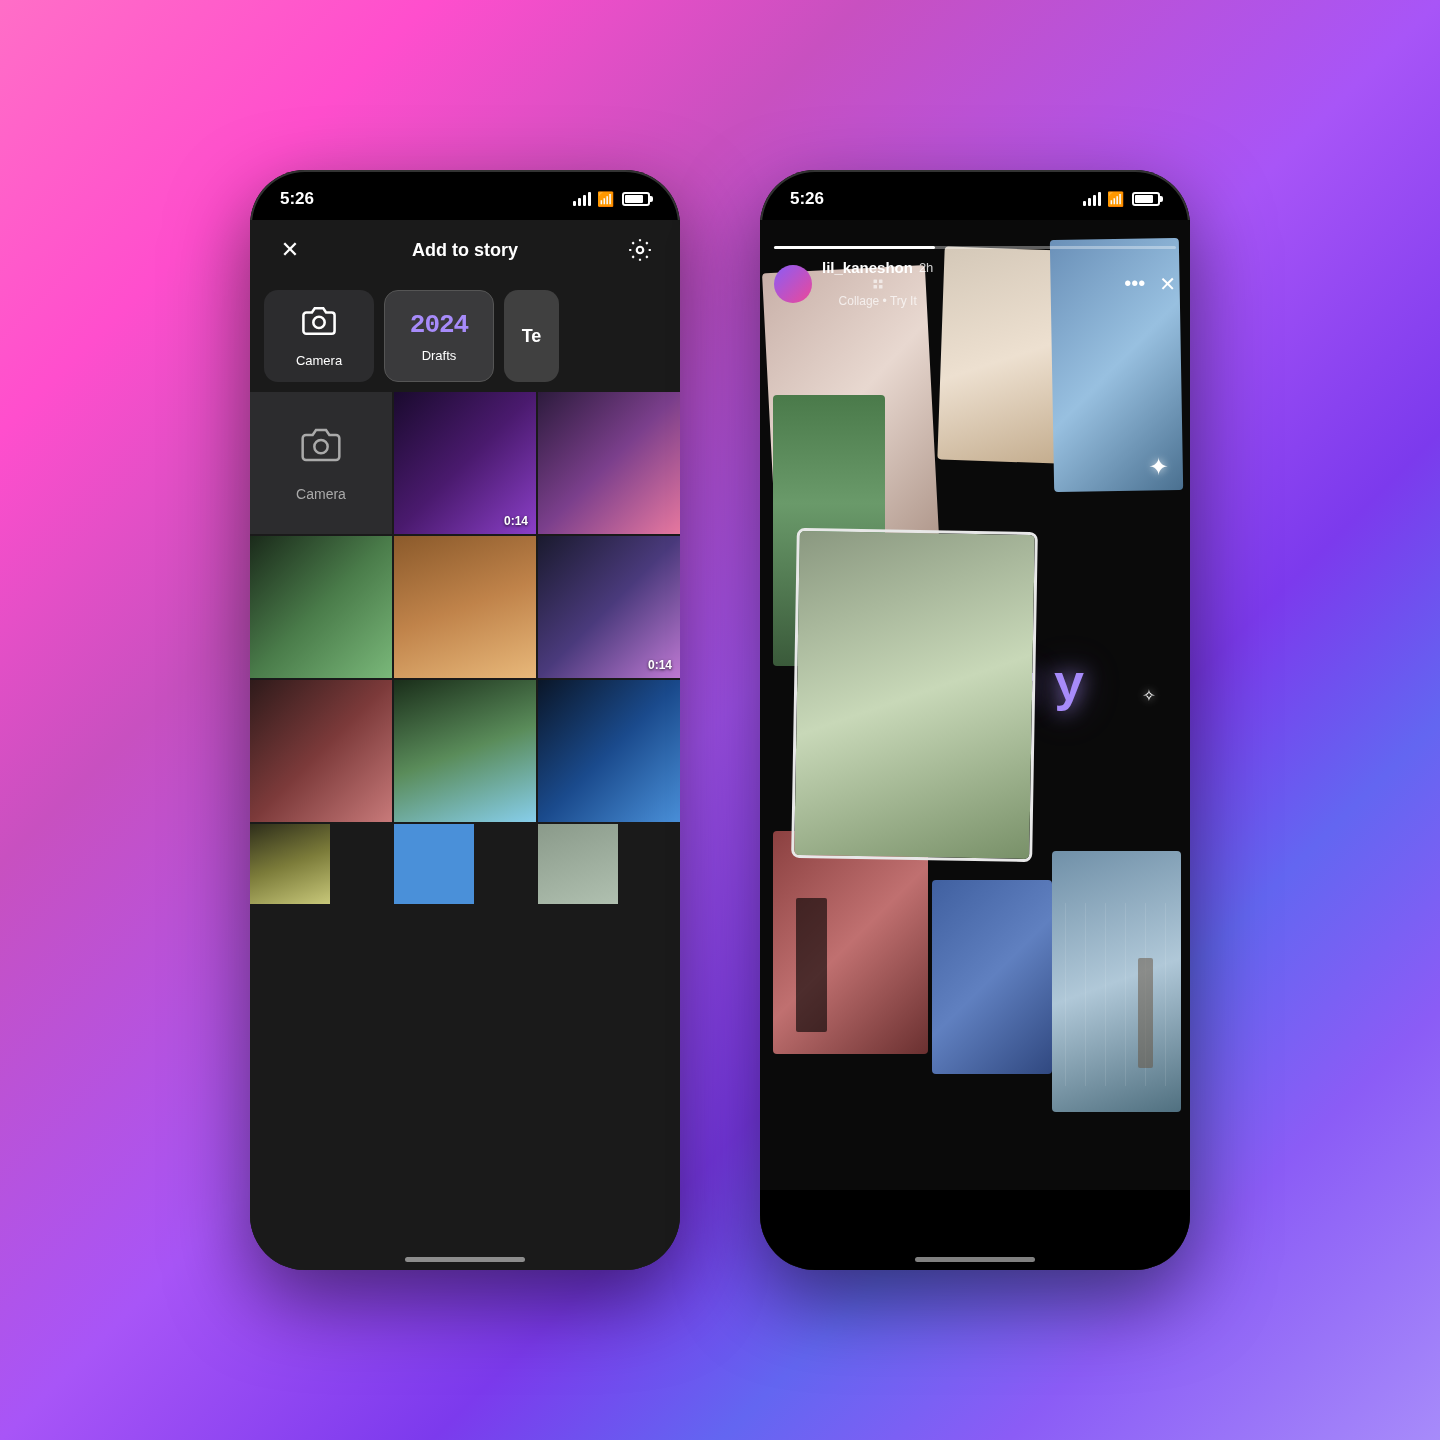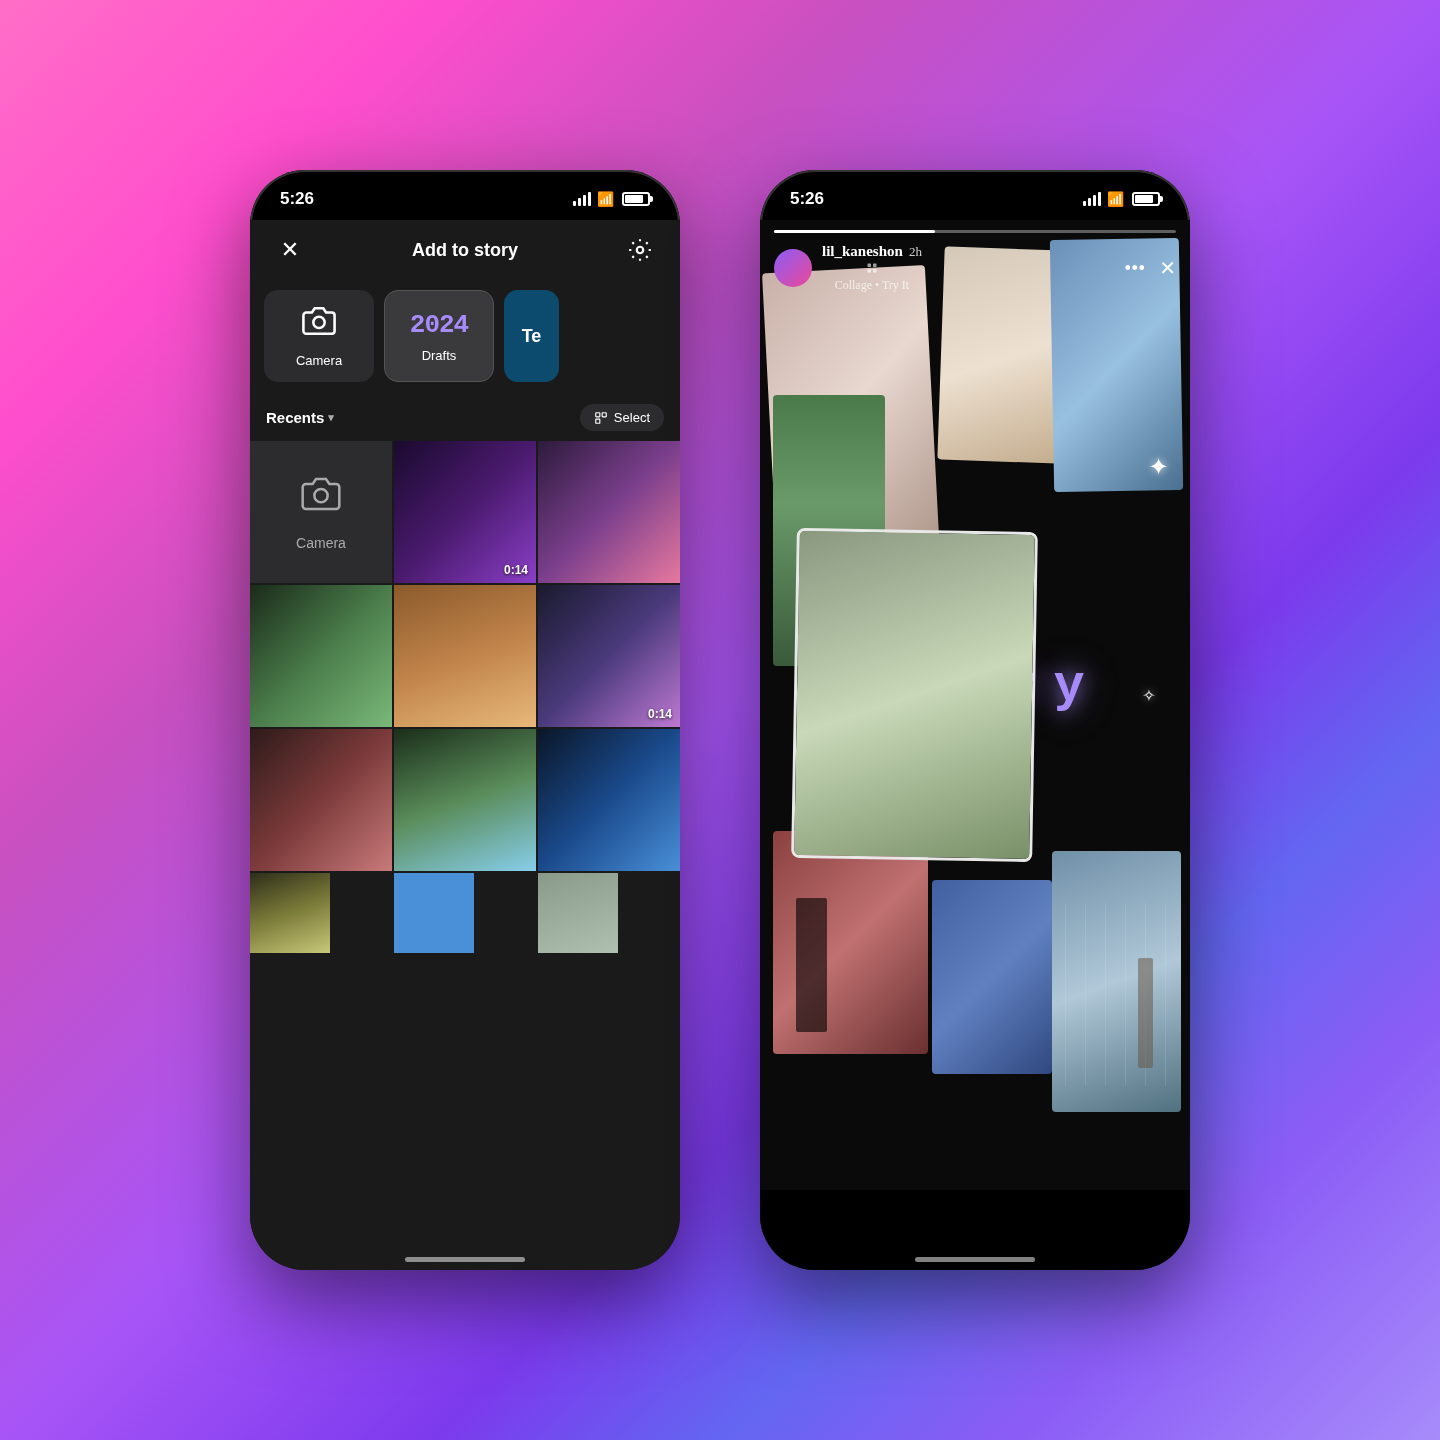--- a/index.html
+++ b/index.html
@@ -156,21 +156,21 @@
       font-weight: 900;
       font-family: 'Courier New', monospace;
       letter-spacing: -1px;
     }
     .tool-label {
       color: #fff;
       font-size: 13px;
       font-weight: 500;
     }
     .tool-btn-partial {
-      background: #0c4a6e;
+      background: #404040;
       border-radius: 14px;
       width: 55px;
       min-width: 55px;
       display: flex;
       align-items: center;
       justify-content: center;
       color: #fff;
       font-size: 18px;
       font-weight: 700;
     }
@@ -257,26 +257,25 @@
 
     
     .right-phone .screen {
       background: #000;
       height: calc(100% - 50px);
       position: relative;
       overflow: hidden;
     }
     .story-header {
       position: absolute;
-      top: 0;
+      top: 16px;
       left: 0;
       right: 0;
       z-index: 10;
       padding: 10px 14px 8px;
-      font-family: Liberation Serif, serif;
     }
     .story-progress {
       height: 3px;
       background: rgba(255,255,255,0.35);
       border-radius: 2px;
       margin-bottom: 10px;
       position: relative;
     }
     .story-progress-fill {
       position: absolute;
@@ -489,34 +488,20 @@
       </div>
       <div class="tool-btn active">
         <div class="collage-icon-text">2024</div>
         <div class="tool-label">Drafts</div>
       </div>
       <div class="tool-btn-partial">
         <span>Te</span>
       </div>
     </div>
 
-    <div class="recents-bar">
-      <div class="recents-label">
-        <span>Recents</span>
-        <span class="chevron">▾</span>
-      </div>
-      <div class="select-btn">
-        <svg width="14" height="14" viewBox="0 0 24 24" fill="none" stroke="white" stroke-width="2">
-          <rect x="3" y="3" width="7" height="7" rx="1"></rect>
-          <rect x="14" y="3" width="7" height="7" rx="1"></rect>
-          <rect x="3" y="14" width="7" height="7" rx="1"></rect>
-        </svg>
-        <span>Select</span>
-      </div>
-    </div>
 
     <div class="photo-grid">
 
       <div class="photo-cell camera-cell">
         <div class="camera-cell-icon">
           <svg width="40" height="40" viewBox="0 0 24 24" fill="none" stroke="#aaa" stroke-width="1.5">
             <path d="M23 19a2 2 0 01-2 2H3a2 2 0 01-2-2V8a2 2 0 012-2h4l2-3h6l2 3h4a2 2 0 012 2z"></path>
             <circle cx="12" cy="13" r="4"></circle>
           </svg>
         </div>

